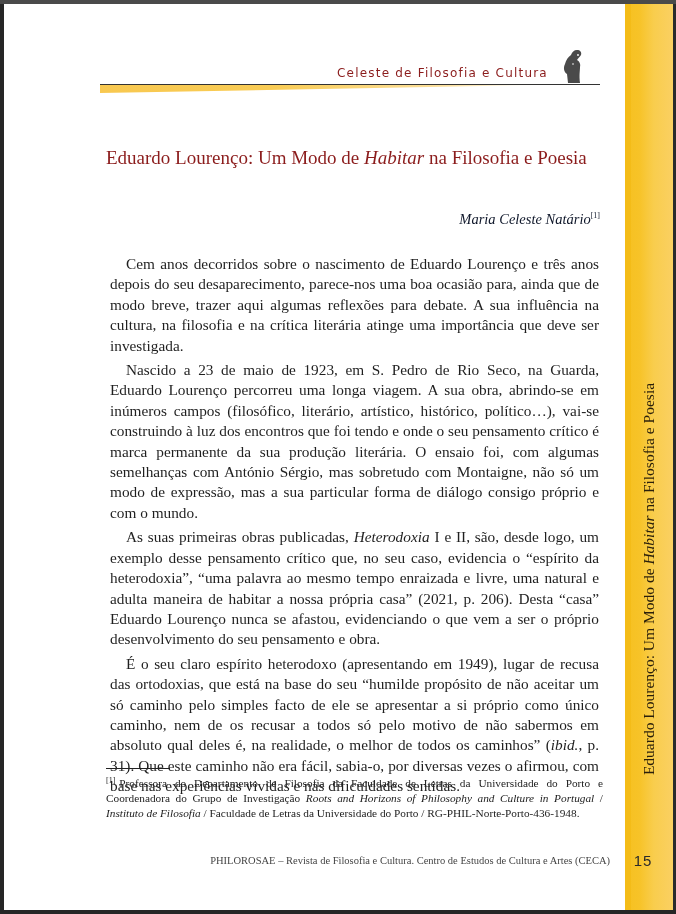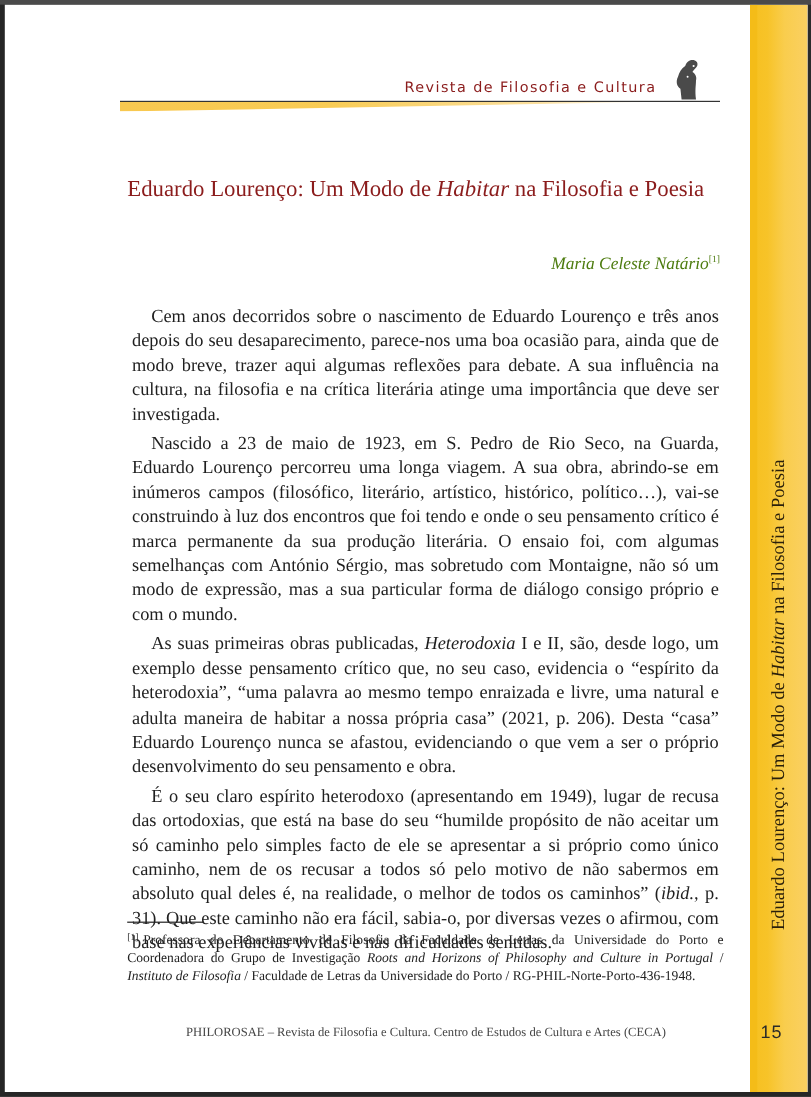--- a/index.html
+++ b/index.html
@@ -56,21 +56,21 @@
   }
 
   
   .article-title {
     position: absolute; left: 102px; top: 140px; width: 500px;
     font-size: 19px; line-height: 27px; color: #8b1c1c; font-weight: normal; margin: 0;
   }
   .article-title em { font-style: italic; }
   .author {
     position: absolute; right: 73px; top: 207px;
-    font-size: 14.5px; font-style: italic; color: #4d7c0f;
+    font-size: 14.5px; font-style: italic; color: #0f172a;
   }
   .author sup { font-style: normal; font-size: 8px; vertical-align: 6px; }
 
   
   .body-text {
     position: absolute; left: 102px; top: 246px; width: 497px;
     font-size: 15.3px; line-height: 20.4px; color: #1f1f1f; text-align: justify;
   }
   .body-text p { margin: 4px; text-indent: 16px; }
   .body-text em { font-style: italic; }
@@ -78,41 +78,41 @@
   .fn-rule { position: absolute; left: 102px; top: 764px; width: 64px; height: 1px; background: #222; }
   .footnote {
     position: absolute; left: 102px; top: 769px; width: 497px;
     font-size: 11.3px; line-height: 15px; color: #222; text-align: justify;
   }
   .footnote sup { font-size: 8px; vertical-align: 4px; margin-right: 4px; }
   .footnote em { }
 
   .journal-footer {
     position: absolute; left: 96px; top: 850px; width: 510px;
-    font-size: 10.5px; line-height: 14px; color: #444; text-align: center;
+    font-size: 10.5px; line-height: 14px; color: #444; text-align: right;
   }
 </style>
 </head>
 <body>
 
 <div class="topbar"></div>
 <div class="leftbar"></div>
 <div class="bottombar"></div>
 
 <div class="page">
 
   <div class="side-band"></div>
 
   <div class="side-title">
     <span><span style="display:inline;transform:none">Eduardo Lourenço: Um Modo de </span><em>Habitar</em><span style="display:inline;transform:none"> na Filosofia e Poesia</span></span>
   </div>
 
   <div class="page-number">15</div>
 
-  <div class="journal-header">Revista de Filosofia e Cultura</div>
+  <div class="journal-header">Celeste de Filosofia e Cultura</div>
 
   <svg class="thinker-icon" viewBox="0 0 26 36">
     <path d="M9 35 L8 26 C5 24 4 20 6 16 C7 12 9 9 12 7 C13 4 15 2 18 2 C21 2 23 4 22 7 C21 9 19 10 18 12 C20 13 22 16 21 19 C21 23 20 27 21 35 Z" fill="#4a4a4a"></path>
     <circle cx="19" cy="7" r="0.9" fill="#fff"></circle>
     <circle cx="14" cy="16" r="0.8" fill="#fff"></circle>
   </svg>
 
   <div class="header-rule"></div>
   <div class="header-wedge"></div>
 

